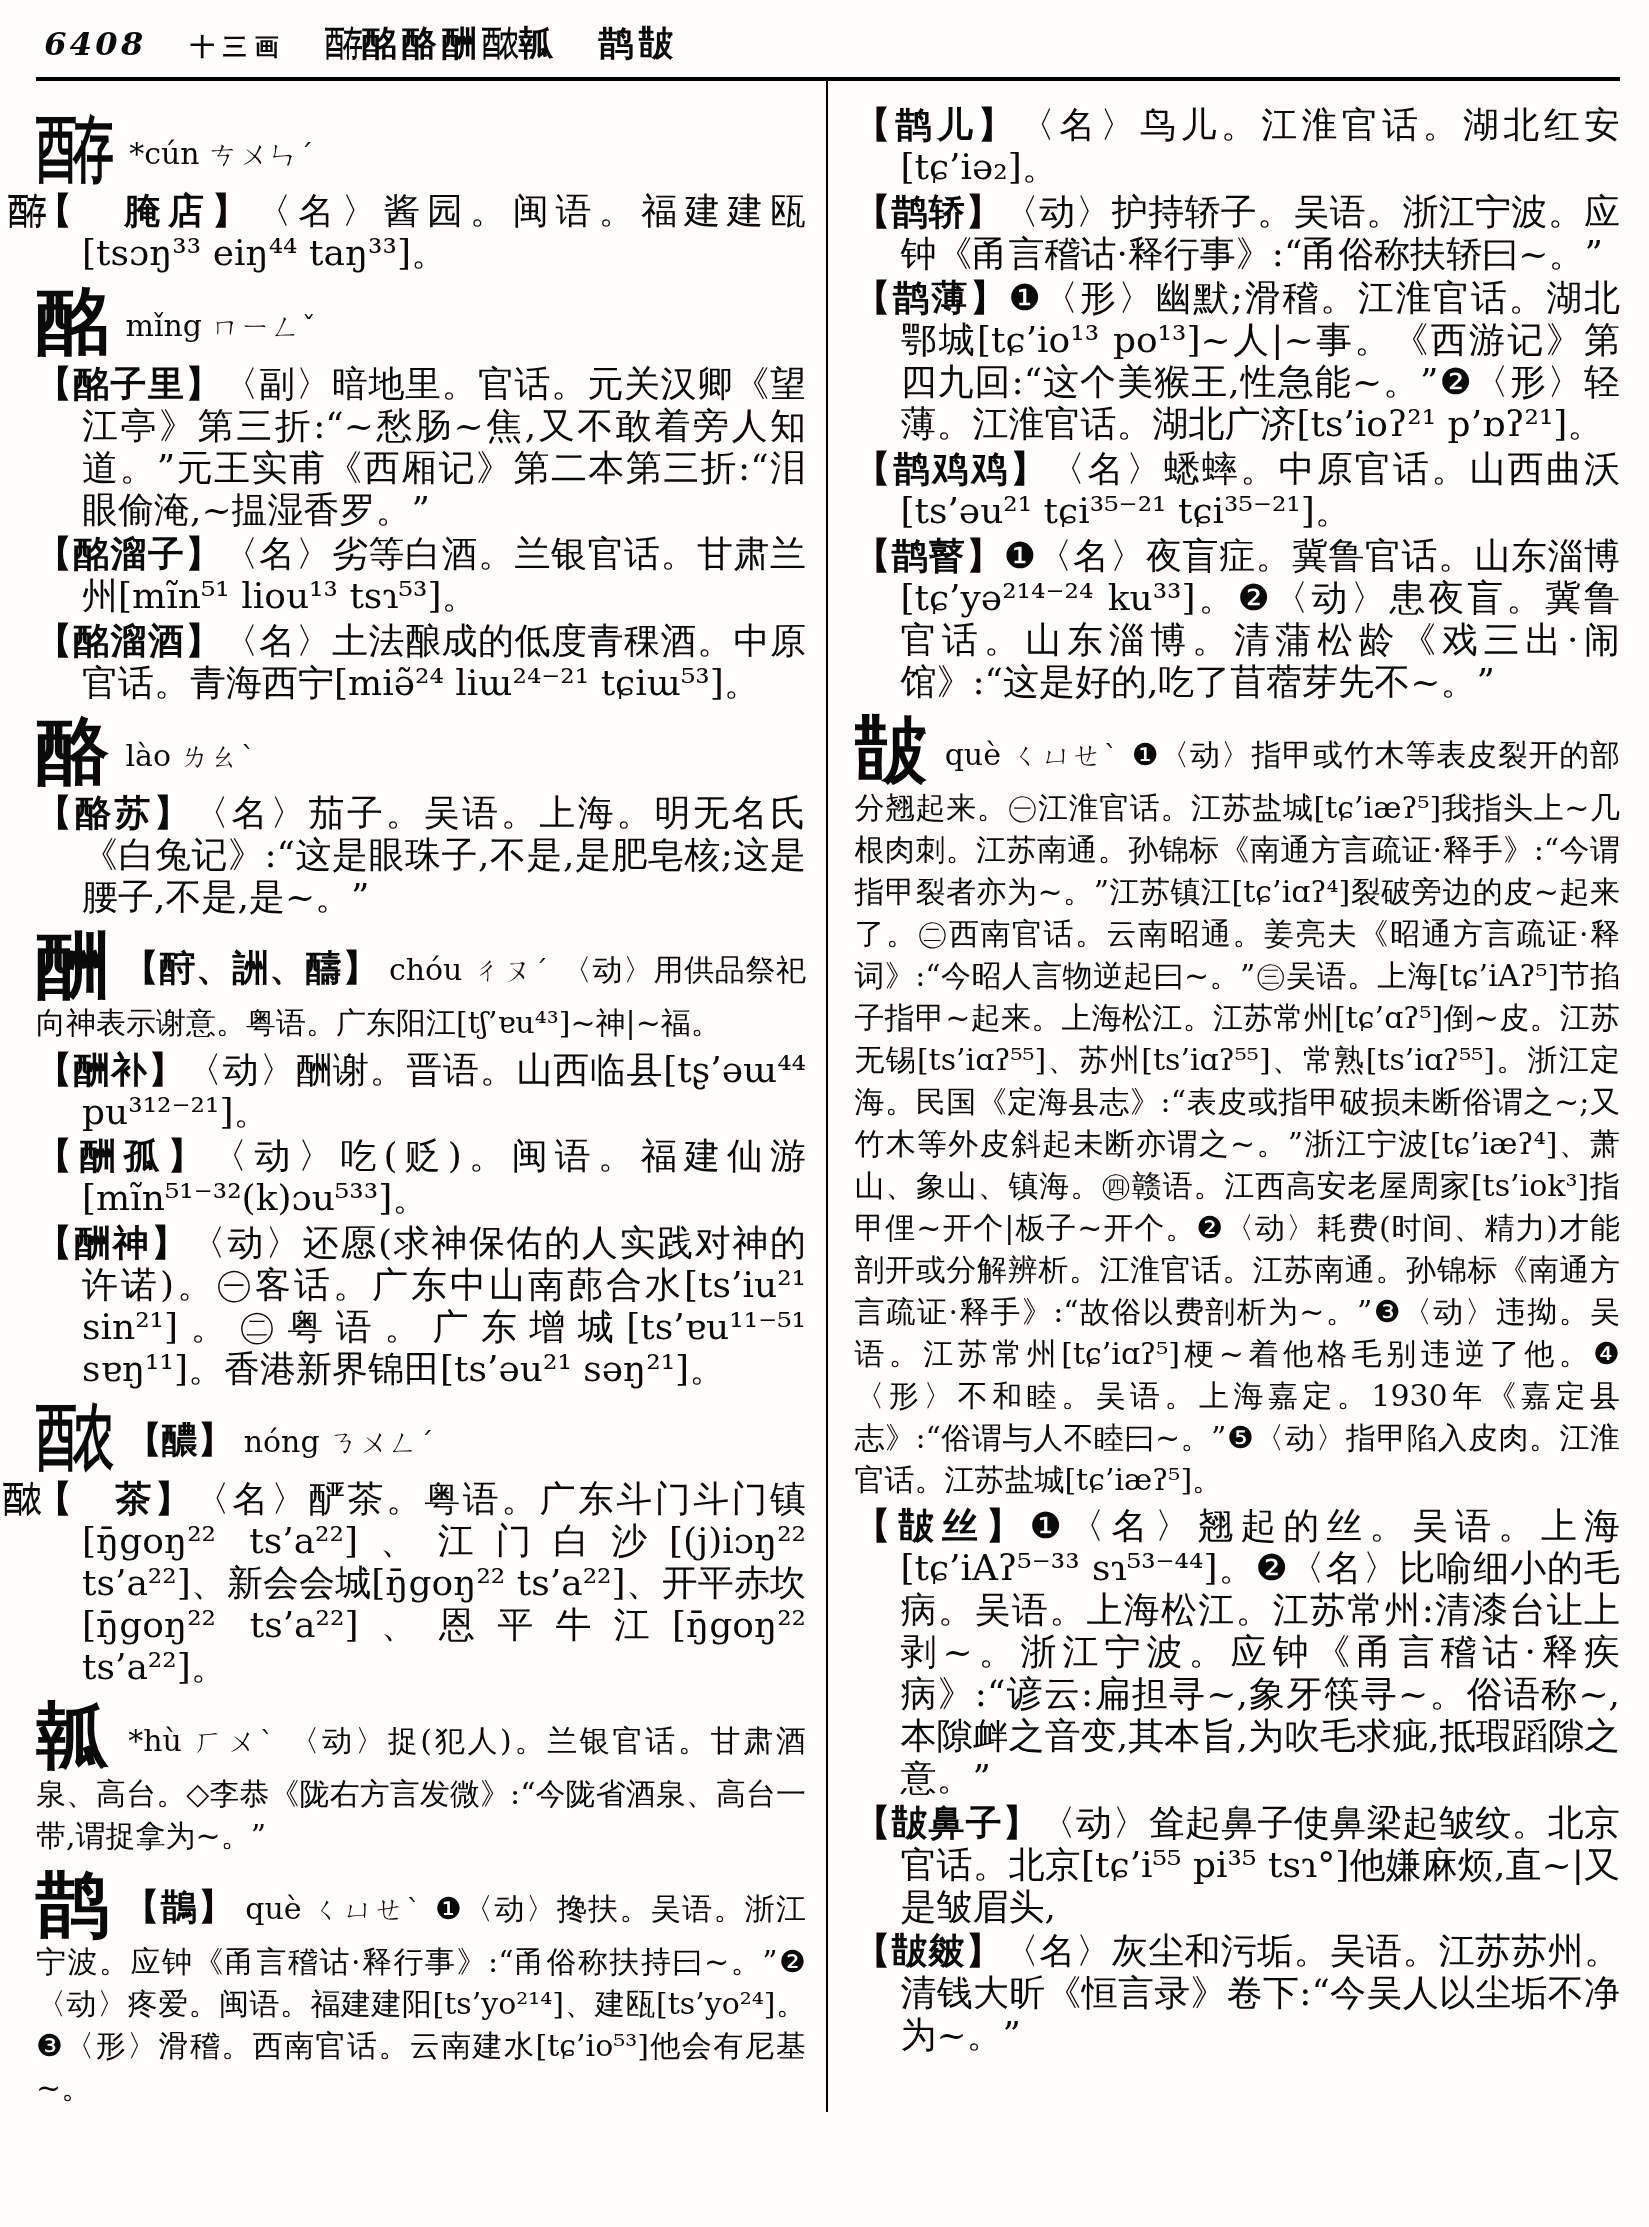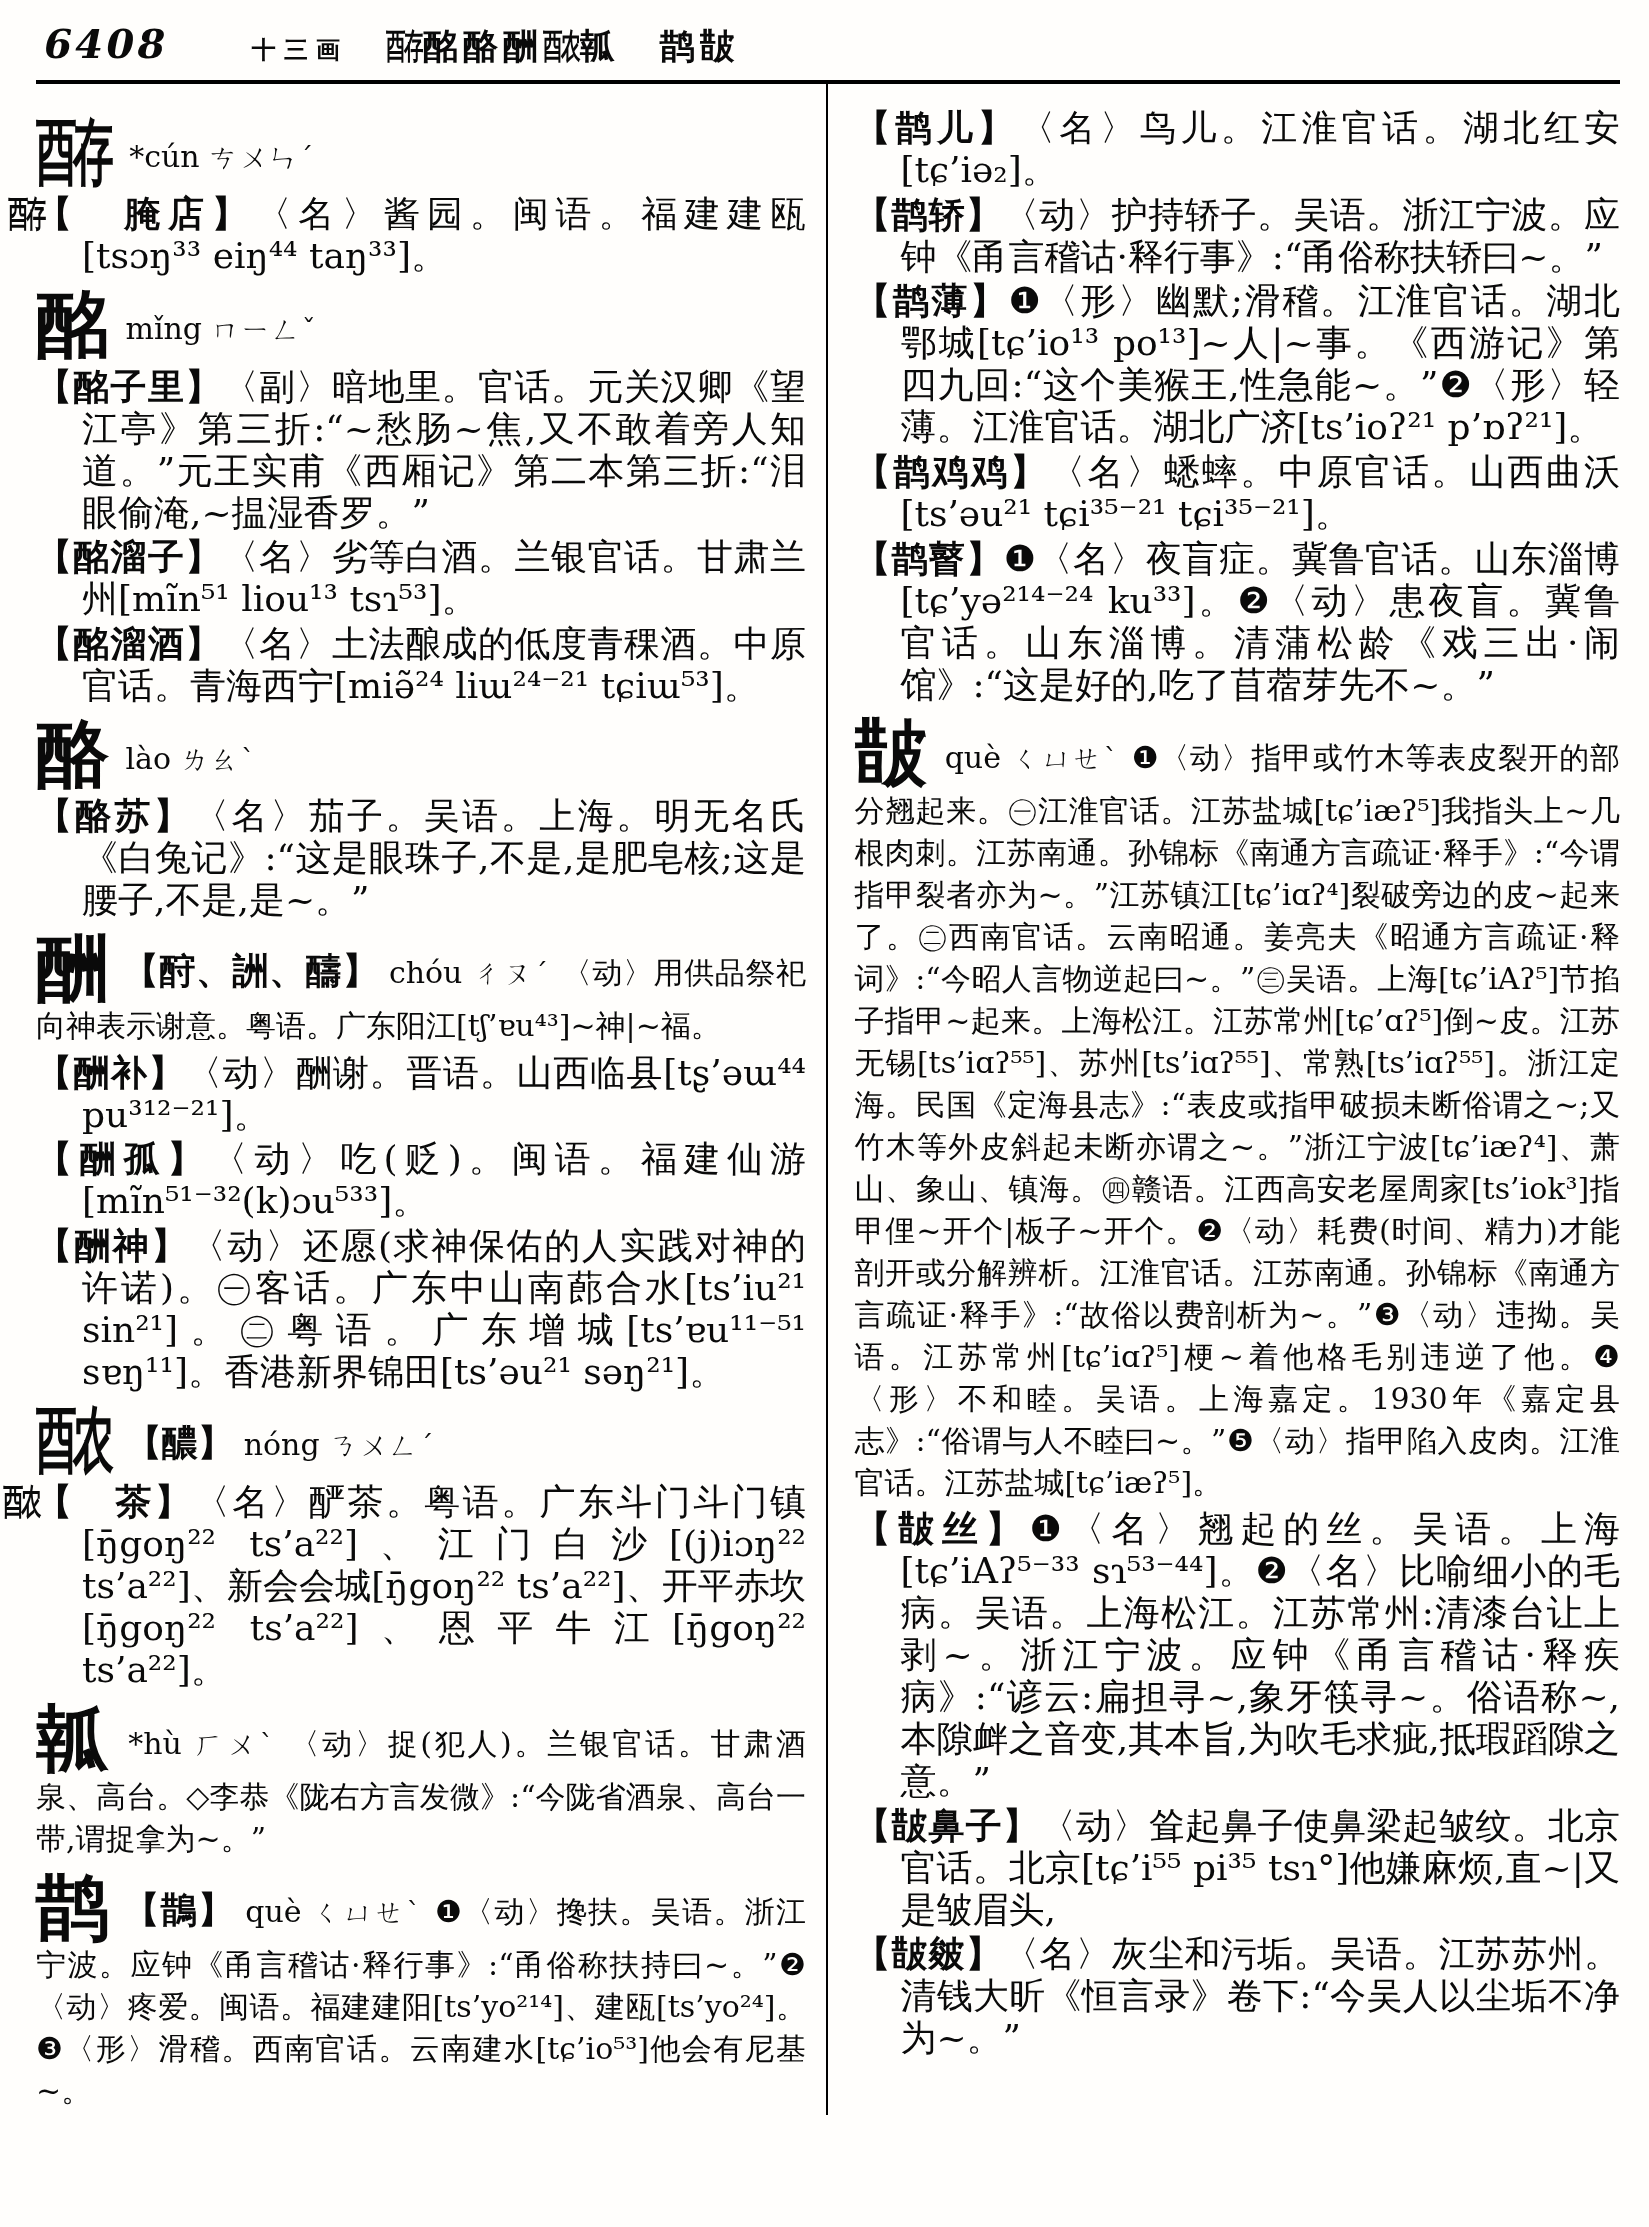--- a/index.html
+++ b/index.html
@@ -3,21 +3,21 @@
 <meta charset="utf-8">
 <style>
   html,body{margin:0;padding:0;}
   body{
     width:1650px;height:2227px;background:#ffffff;color:#0a0a0a;
     font-family:"DejaVu Serif","Liberation Serif",serif;
     -webkit-font-smoothing:antialiased;
   }
   .page{box-sizing:border-box;width:1650px;height:2227px;padding:13.2px 30px 8.2px 36px;overflow:hidden;background:#fffefc;}
   .header{display:flex;align-items:baseline;padding:6.6px 0 8.2px 8.2px;font-weight:700;}
-  .page-number{font-size:40px;font-style:italic;letter-spacing:3.3px;margin-right:83px;}
+  .page-number{font-size:32px;font-style:italic;letter-spacing:3.3px;margin-right:44px;}
   .stroke-label{font-size:24px;letter-spacing:8.2px;margin-right:38px;}
   .header-chars{font-size:35px;letter-spacing:5px;}
   .rule{border-top:4.1px solid #000;height:0;margin:1.6px 0 0 0;}
   .cols{display:flex;align-items:stretch;}
   .col{width:50%;box-sizing:border-box;padding-top:21px;}
   .col-left{padding-right:20px;border-right:2.5px solid #000;}
   .col-right{padding-left:26.4px;}
   .entry{margin:1.6px 0;padding-left:46px;text-indent:-46px;font-size:36px;line-height:42px;text-align:justify;}
   .e-head{font-weight:700;letter-spacing:0.8px;}
   .hw{margin:8.2px 0 3.3px;font-size:30px;line-height:42px;text-align:justify;}

